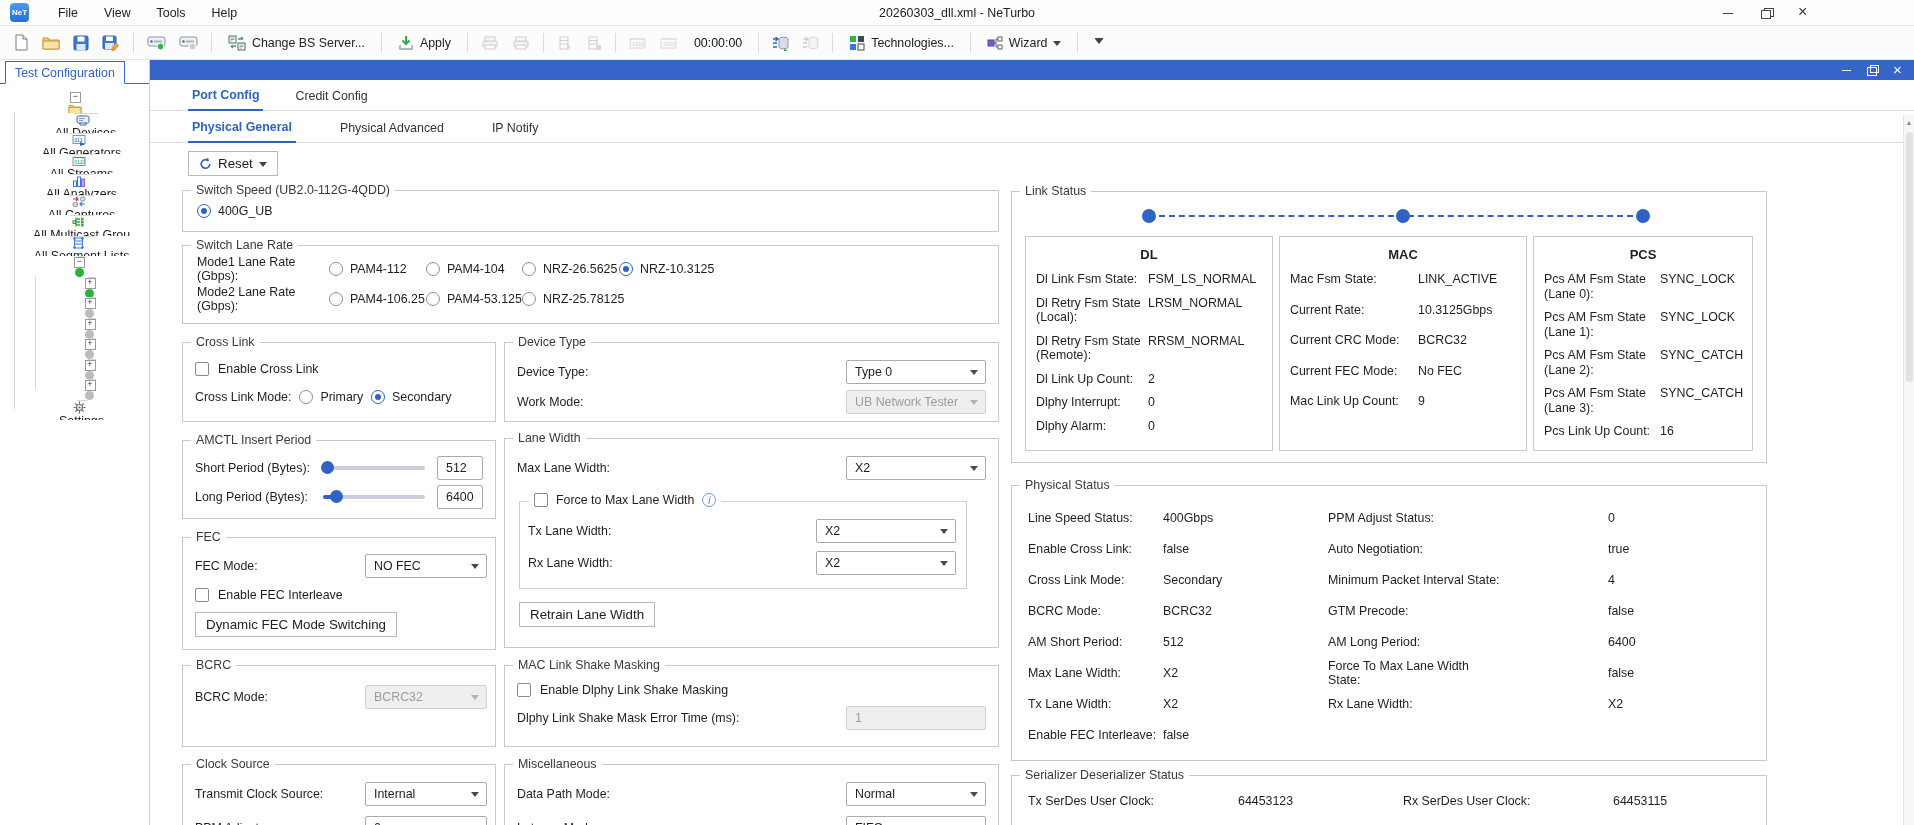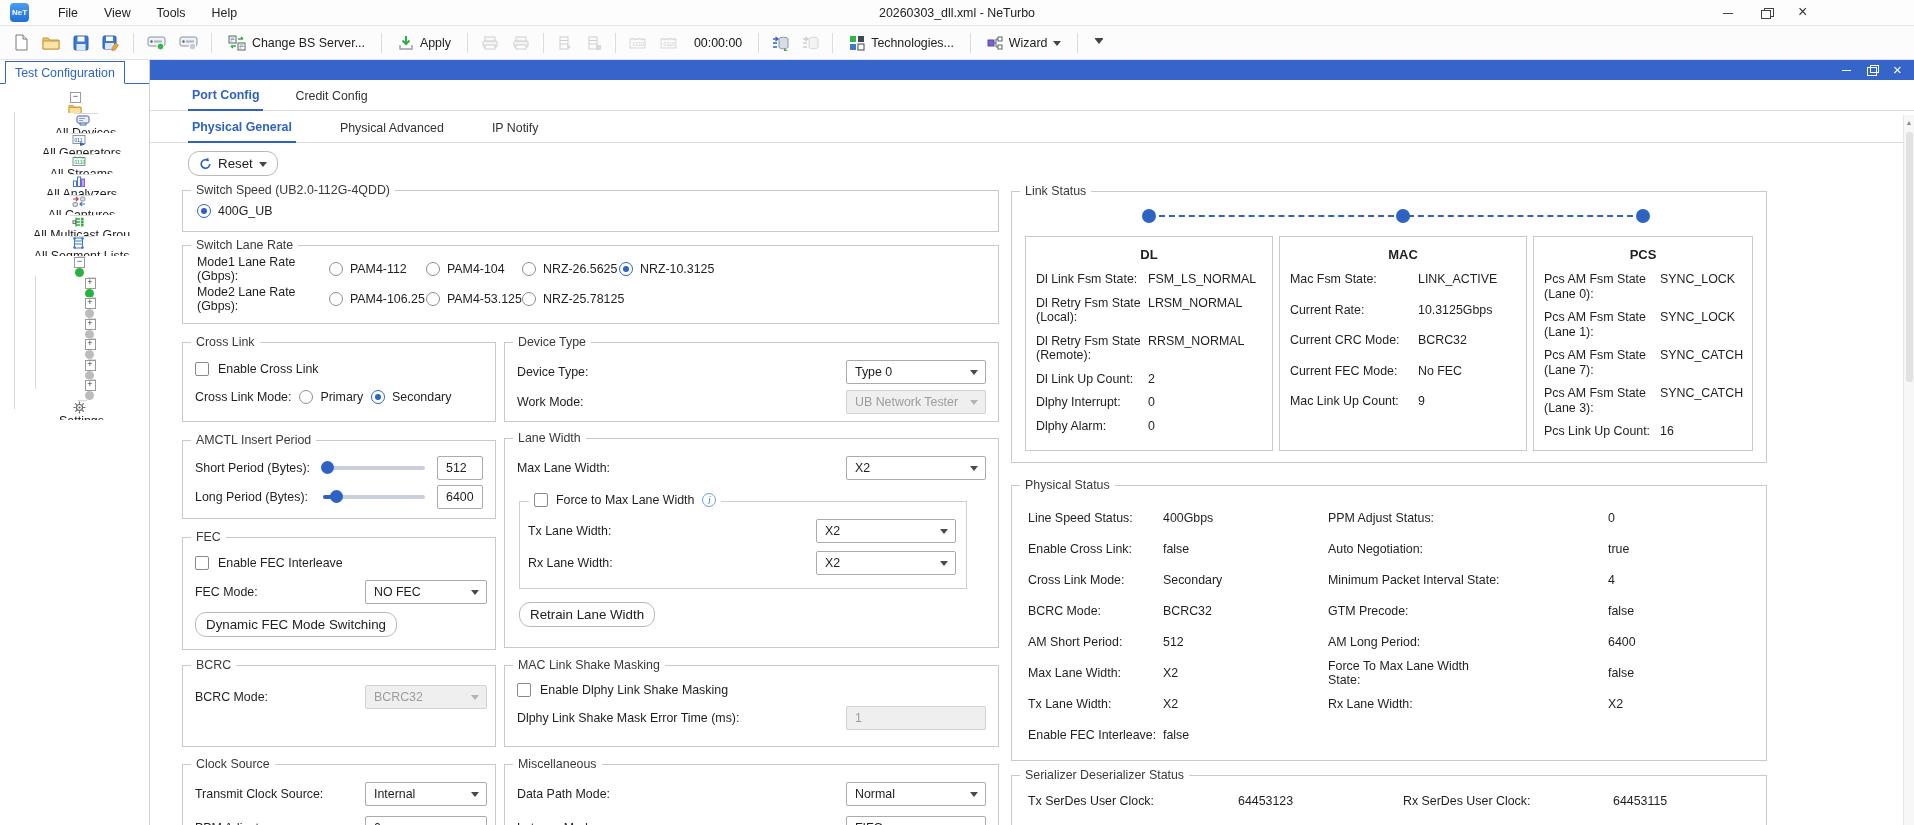--- a/index.html
+++ b/index.html
@@ -83,21 +83,21 @@
   .radio.on::after{content:"";position:absolute;inset:3px;border-radius:50%;background:#2e63c4;}
   .chk{flex:none;width:14px;height:14px;border:1px solid #8a8a8a;border-radius:2px;background:#fff;}
   .ropt{display:inline-flex;align-items:center;gap:7px;}
   .ddl{height:24px;border:1px solid #ababab;border-radius:2px;background:#fff;display:flex;align-items:center;
        padding:0 20px 0 8px;position:relative;color:#1e1e1e;}
   .ddl::after{content:"";position:absolute;right:7px;top:9px;border:4px solid transparent;border-top:5px solid #4a4a4a;}
   .ddl.dis{background:#efefef;color:#9c9c9c;border-color:#d2d2d2;}
   .ddl.dis::after{border-top-color:#b3b3b3;}
   .inp{height:24px;border:1px solid #ababab;border-radius:2px;background:#fff;display:flex;align-items:center;padding:0 8px;}
   .inp.dis{background:#efefef;color:#9c9c9c;border-color:#d2d2d2;}
-  .btn{height:25px;border:1px solid #b9b9b9;border-radius:11px;background:#fff;display:inline-flex;
+  .btn{height:25px;border:1px solid #b9b9b9;border-radius:0;background:#fff;display:inline-flex;
        align-items:center;gap:6px;padding:0 10px;color:#222;}
   .sld{flex:1;height:4px;background:#c9cfda;border-radius:2px;position:relative;margin:0 12px 0 6px;}
   .sld .fill{position:absolute;left:0;top:0;bottom:0;background:#2e63c4;border-radius:2px;}
   .sld .hd{position:absolute;top:-5px;width:13px;height:13px;border-radius:50%;background:#2e63c4;}
   .info{flex:none;width:14px;height:14px;border:1px solid #6d9aea;border-radius:50%;color:#4d7fd6;
         font-size:10px;font-style:italic;display:inline-flex;align-items:center;justify-content:center;}
   .info::before{content:"i";}
 
   
   .g-speed{margin:14px 0 0 0;height:42px;padding:13px 0 0 14px;}
@@ -594,27 +594,27 @@
                   <span class="sld">
                       <span class="fill" style="width:13%;"></span>
                       <span class="hd" style="left:calc(13% - 6px);"></span>
                     </span>
                   <span class="inp">6400</span>
                 </div>
               </div>
 
               <div class="grp g-fec">
                 <span class="ttl">FEC</span>
+                <div class="frow" style="height:32px;">
+                  <span class="lbl170">FEC Mode:</span>
+                  <span class="ddl ctl122">NO FEC</span>
+                </div>
                 <div class="frow" style="height:26px;gap:9px;">
                   <span class="chk"></span>
                   <span>Enable FEC Interleave</span>
-                </div>
-                <div class="frow" style="height:32px;">
-                  <span class="lbl170">FEC Mode:</span>
-                  <span class="ddl ctl122">NO FEC</span>
                 </div>
                 <button class="btn" style="margin-top:4px;">
                     <span>Dynamic FEC Mode Switching</span>
                   </button>
               </div>
 
               <div class="grp g-bcrc">
                 <span class="ttl">BCRC</span>
                 <div class="frow" style="height:30px;">
                   <span class="lbl170">BCRC Mode:</span>
@@ -765,21 +765,21 @@
                 <div class="phead">PCS</div>
                 <div class="prow">
                     <span class="pl">Pcs AM Fsm State (Lane 0):</span>
                     <span class="pv">SYNC_LOCK</span>
                   </div>
                 <div class="prow">
                     <span class="pl">Pcs AM Fsm State (Lane 1):</span>
                     <span class="pv">SYNC_LOCK</span>
                   </div>
                 <div class="prow">
-                    <span class="pl">Pcs AM Fsm State (Lane 7):</span>
+                    <span class="pl">Pcs AM Fsm State (Lane 2):</span>
                     <span class="pv">SYNC_CATCH</span>
                   </div>
                 <div class="prow">
                     <span class="pl">Pcs AM Fsm State (Lane 3):</span>
                     <span class="pv">SYNC_CATCH</span>
                   </div>
                 <div class="prow">
                     <span class="pl">Pcs Link Up Count:</span>
                     <span class="pv">16</span>
                   </div>

